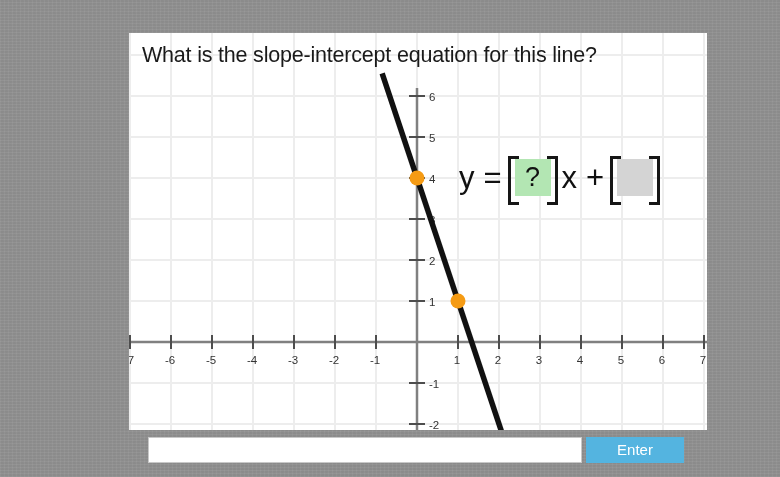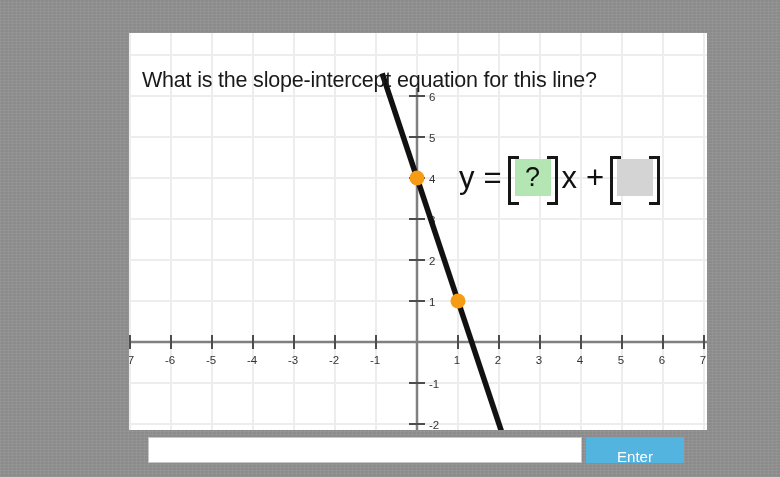--- a/index.html
+++ b/index.html
@@ -33,21 +33,20 @@
   }
 
   .question-title {
     position: absolute;
     left: 13px;
     top: 10px;
     font-size: 21.5px;
     color: #1a1a1a;
     letter-spacing: -0.2px;
     white-space: nowrap;
-    margin-top: 25px;
   }
 
   
   .graph {
     position: absolute;
     left: 0;
     top: 0;
     width: 578px;
     height: 397px;
   }
@@ -117,21 +116,21 @@
     width: 98px;
     height: 26px;
     background: #54b4e0;
     border: none;
     color: #ffffff;
     font-family: "Liberation Sans", sans-serif;
     font-size: 15px;
     cursor: pointer;
     line-height: 26px;
     text-align: center;
-    padding: 7px;
+    padding: 0;
   }
 </style>
 </head>
 <body>
 
 <div class="backdrop"></div>
 
 <div class="panel">
 
   <svg class="graph" viewBox="0 0 578 397" width="578" height="397" xmlns="http://www.w3.org/2000/svg">

